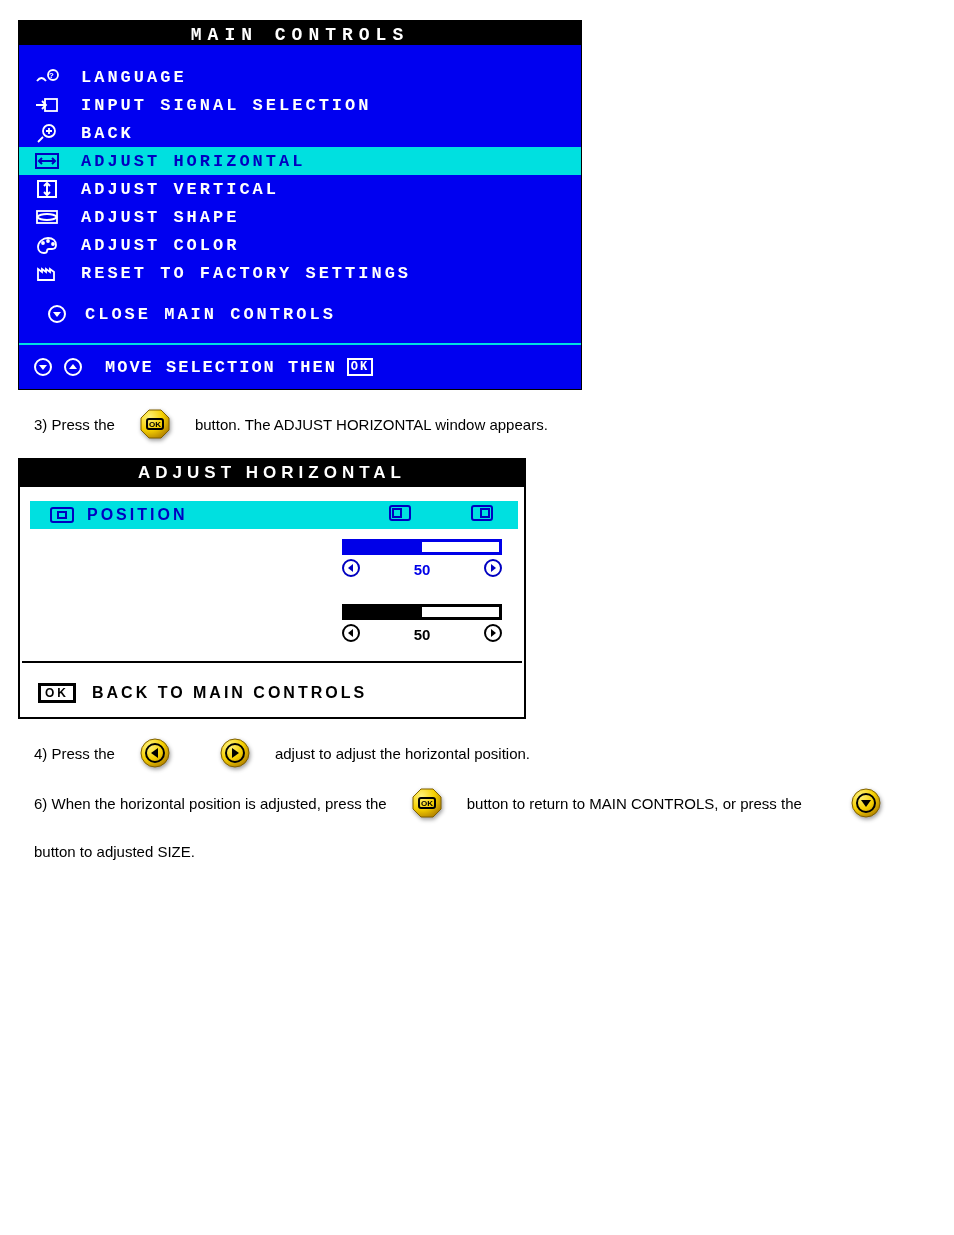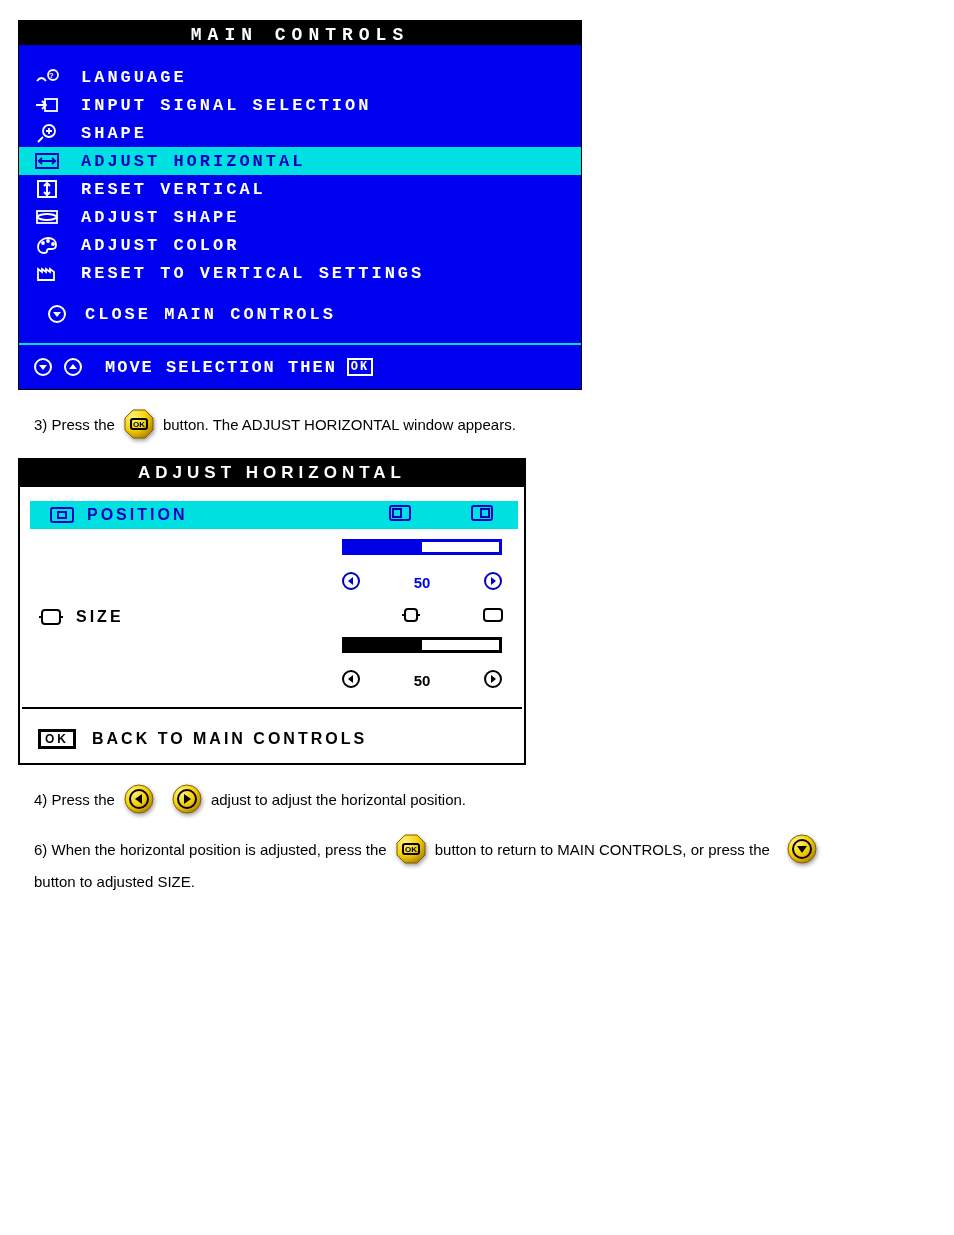--- a/index.html
+++ b/index.html
@@ -61,21 +61,21 @@
     display: inline-flex; margin-right: 10px;
   }
   .ok-box {
     display:inline-block; padding:0 2px; border:2px solid #fff; font-size:12px; margin-left:10px;
   }
   
   .step-line {
     margin: 18px 0 18px 16px;
     font-family: Arial, sans-serif;
     font-size: 15px;
-    display: flex; align-items: center; gap: 8px;
+    display: flex; align-items: center; gap: 24px;
     flex-wrap: wrap;
   }
   
   .hw-btn {
     width: 32px; height: 32px;
     display: inline-flex; align-items: center; justify-content: center;
     position: relative;
   }
   .hw-btn svg { filter: drop-shadow(1px 2px 2px rgba(0,0,0,.4)); }
   
@@ -110,21 +110,21 @@
     margin: 10px 0 0 0;
     display: flex; flex-direction: column; align-items: flex-end;
     padding-right: 8px;
   }
   .ah-bar {
     width: 160px; height: 16px; border: 3px solid currentColor; position: relative; box-sizing: border-box;
   }
   .ah-bar .fill { position:absolute; left:0; top:0; bottom:0; background: currentColor; }
   .ah-bar-nums {
     width: 160px; display:flex; align-items:center; justify-content:space-between;
-    margin-top: 17px; font-weight:bold; font-size:15px;
+    margin-top: 4px; font-weight:bold; font-size:15px;
   }
   .sel-blue { color:#0000e8; }
   .plain-black { color:#000; }
   .ah-sep { height:2px; background:#000; margin: 10px 2px; }
   .ah-back {
     display:flex; align-items:center;
     padding: 10px 14px 14px 18px;
     font-weight:bold; letter-spacing:3px;
     font-size:16px;
   }
@@ -166,21 +166,21 @@
     </div>
     <div class="mc-item">
       <span class="mc-icon">
         <svg width="26" height="20" viewBox="0 0 26 20">
               <g stroke="#fff" stroke-width="1.8" fill="none">
                 <circle cx="15" cy="8" r="6"></circle>
                 <path d="M12 8h6M15 5v6M9 14l-5 5"></path>
               </g>
             </svg>
       </span>
-      <span>SHAPE</span>
+      <span>BACK</span>
     </div>
     <div class="mc-item sel">
       <span class="mc-icon">
         <svg width="26" height="20" viewBox="0 0 26 20">
               <g stroke="#0000c0" stroke-width="2" fill="none">
                 <rect x="2" y="3" width="22" height="14"></rect>
                 <path d="M6 10h14M8 7l-3 3 3 3M18 7l3 3-3 3"></path>
               </g>
             </svg>
       </span>
@@ -188,21 +188,21 @@
     </div>
     <div class="mc-item">
       <span class="mc-icon">
         <svg width="26" height="20" viewBox="0 0 26 20">
               <g stroke="#fff" stroke-width="2" fill="none">
                 <rect x="4" y="2" width="18" height="16"></rect>
                 <path d="M13 5v10M10 7l3-3 3 3M10 13l3 3 3-3"></path>
               </g>
             </svg>
       </span>
-      <span>RESET VERTICAL</span>
+      <span>ADJUST VERTICAL</span>
     </div>
     <div class="mc-item">
       <span class="mc-icon">
         <svg width="26" height="20" viewBox="0 0 26 20">
               <g stroke="#fff" stroke-width="1.8" fill="none">
                 <rect x="3" y="4" width="20" height="12"></rect>
                 <path d="M3 10c4-4 16-4 20 0M3 10c4 4 16 4 20 0"></path>
               </g>
             </svg>
       </span>
@@ -222,21 +222,21 @@
       <span>ADJUST COLOR</span>
     </div>
     <div class="mc-item">
       <span class="mc-icon">
         <svg width="26" height="20" viewBox="0 0 26 20">
               <g stroke="#fff" stroke-width="1.8" fill="none">
                 <path d="M4 17V6l4 3V6l4 3V6l4 3V6l4 3v8z"></path>
               </g>
             </svg>
       </span>
-      <span>RESET TO VERTICAL SETTINGS</span>
+      <span>RESET TO FACTORY SETTINGS</span>
     </div>
 
     <div class="mc-close-row">
       <span class="mc-icon" style="margin-right:14px">
         <svg width="24" height="20" viewBox="0 0 24 20">
               <circle cx="12" cy="10" r="8" stroke="#fff" stroke-width="2" fill="none"></circle>
               <path d="M8 8l4 5 4-5z" fill="#fff"></path>
             </svg>
       </span>
       <span>CLOSE MAIN CONTROLS</span>
@@ -324,46 +324,20 @@
           <span>50</span>
           <span><svg width="18" height="18" viewBox="0 0 18 18">
                   <circle cx="9" cy="9" r="8" stroke="#0000c0" stroke-width="2" fill="none"></circle>
                   <path d="M7 5l5 4-5 4z" fill="#0000c0"></path>
                 </svg></span>
         </div>
       </div>
     </div>
 
     <div class="ah-row plain-black">
-      <div class="ah-row-head">
-        <span class="lead-icon">
-          <svg width="26" height="18" viewBox="0 0 26 18">
-                <g stroke="#000" stroke-width="2" fill="none">
-                  <rect x="4" y="2" width="18" height="14" rx="3"></rect>
-                  <path d="M4 9h-3M22 9h3"></path>
-                </g>
-              </svg>
-        </span>
-        <span>SIZE</span>
-        <span class="spacer"></span>
-        <span class="ah-mini-icons">
-          <span><svg width="22" height="16" viewBox="0 0 22 16">
-                  <g stroke="#000" stroke-width="2" fill="none">
-                    <rect x="5" y="2" width="12" height="12" rx="3"></rect>
-                    <path d="M5 8h-3M17 8h3"></path>
-                  </g>
-                </svg></span>
-          <span><svg width="22" height="16" viewBox="0 0 22 16">
-                  <g stroke="#000" stroke-width="2" fill="none">
-                    <rect x="2" y="2" width="18" height="12" rx="3"></rect>
-                    <path d="M2 8h-1M20 8h1"></path>
-                  </g>
-                </svg></span>
-        </span>
-      </div>
       <div class="ah-bar-wrap">
         <div class="ah-bar">
               <div class="fill" style="width:50%"></div>
             </div>
         <div class="ah-bar-nums">
           <span><svg width="18" height="18" viewBox="0 0 18 18">
                   <circle cx="9" cy="9" r="8" stroke="#000" stroke-width="2" fill="none"></circle>
                   <path d="M11 5l-5 4 5 4z" fill="#000"></path>
                 </svg></span>
           <span>50</span>

